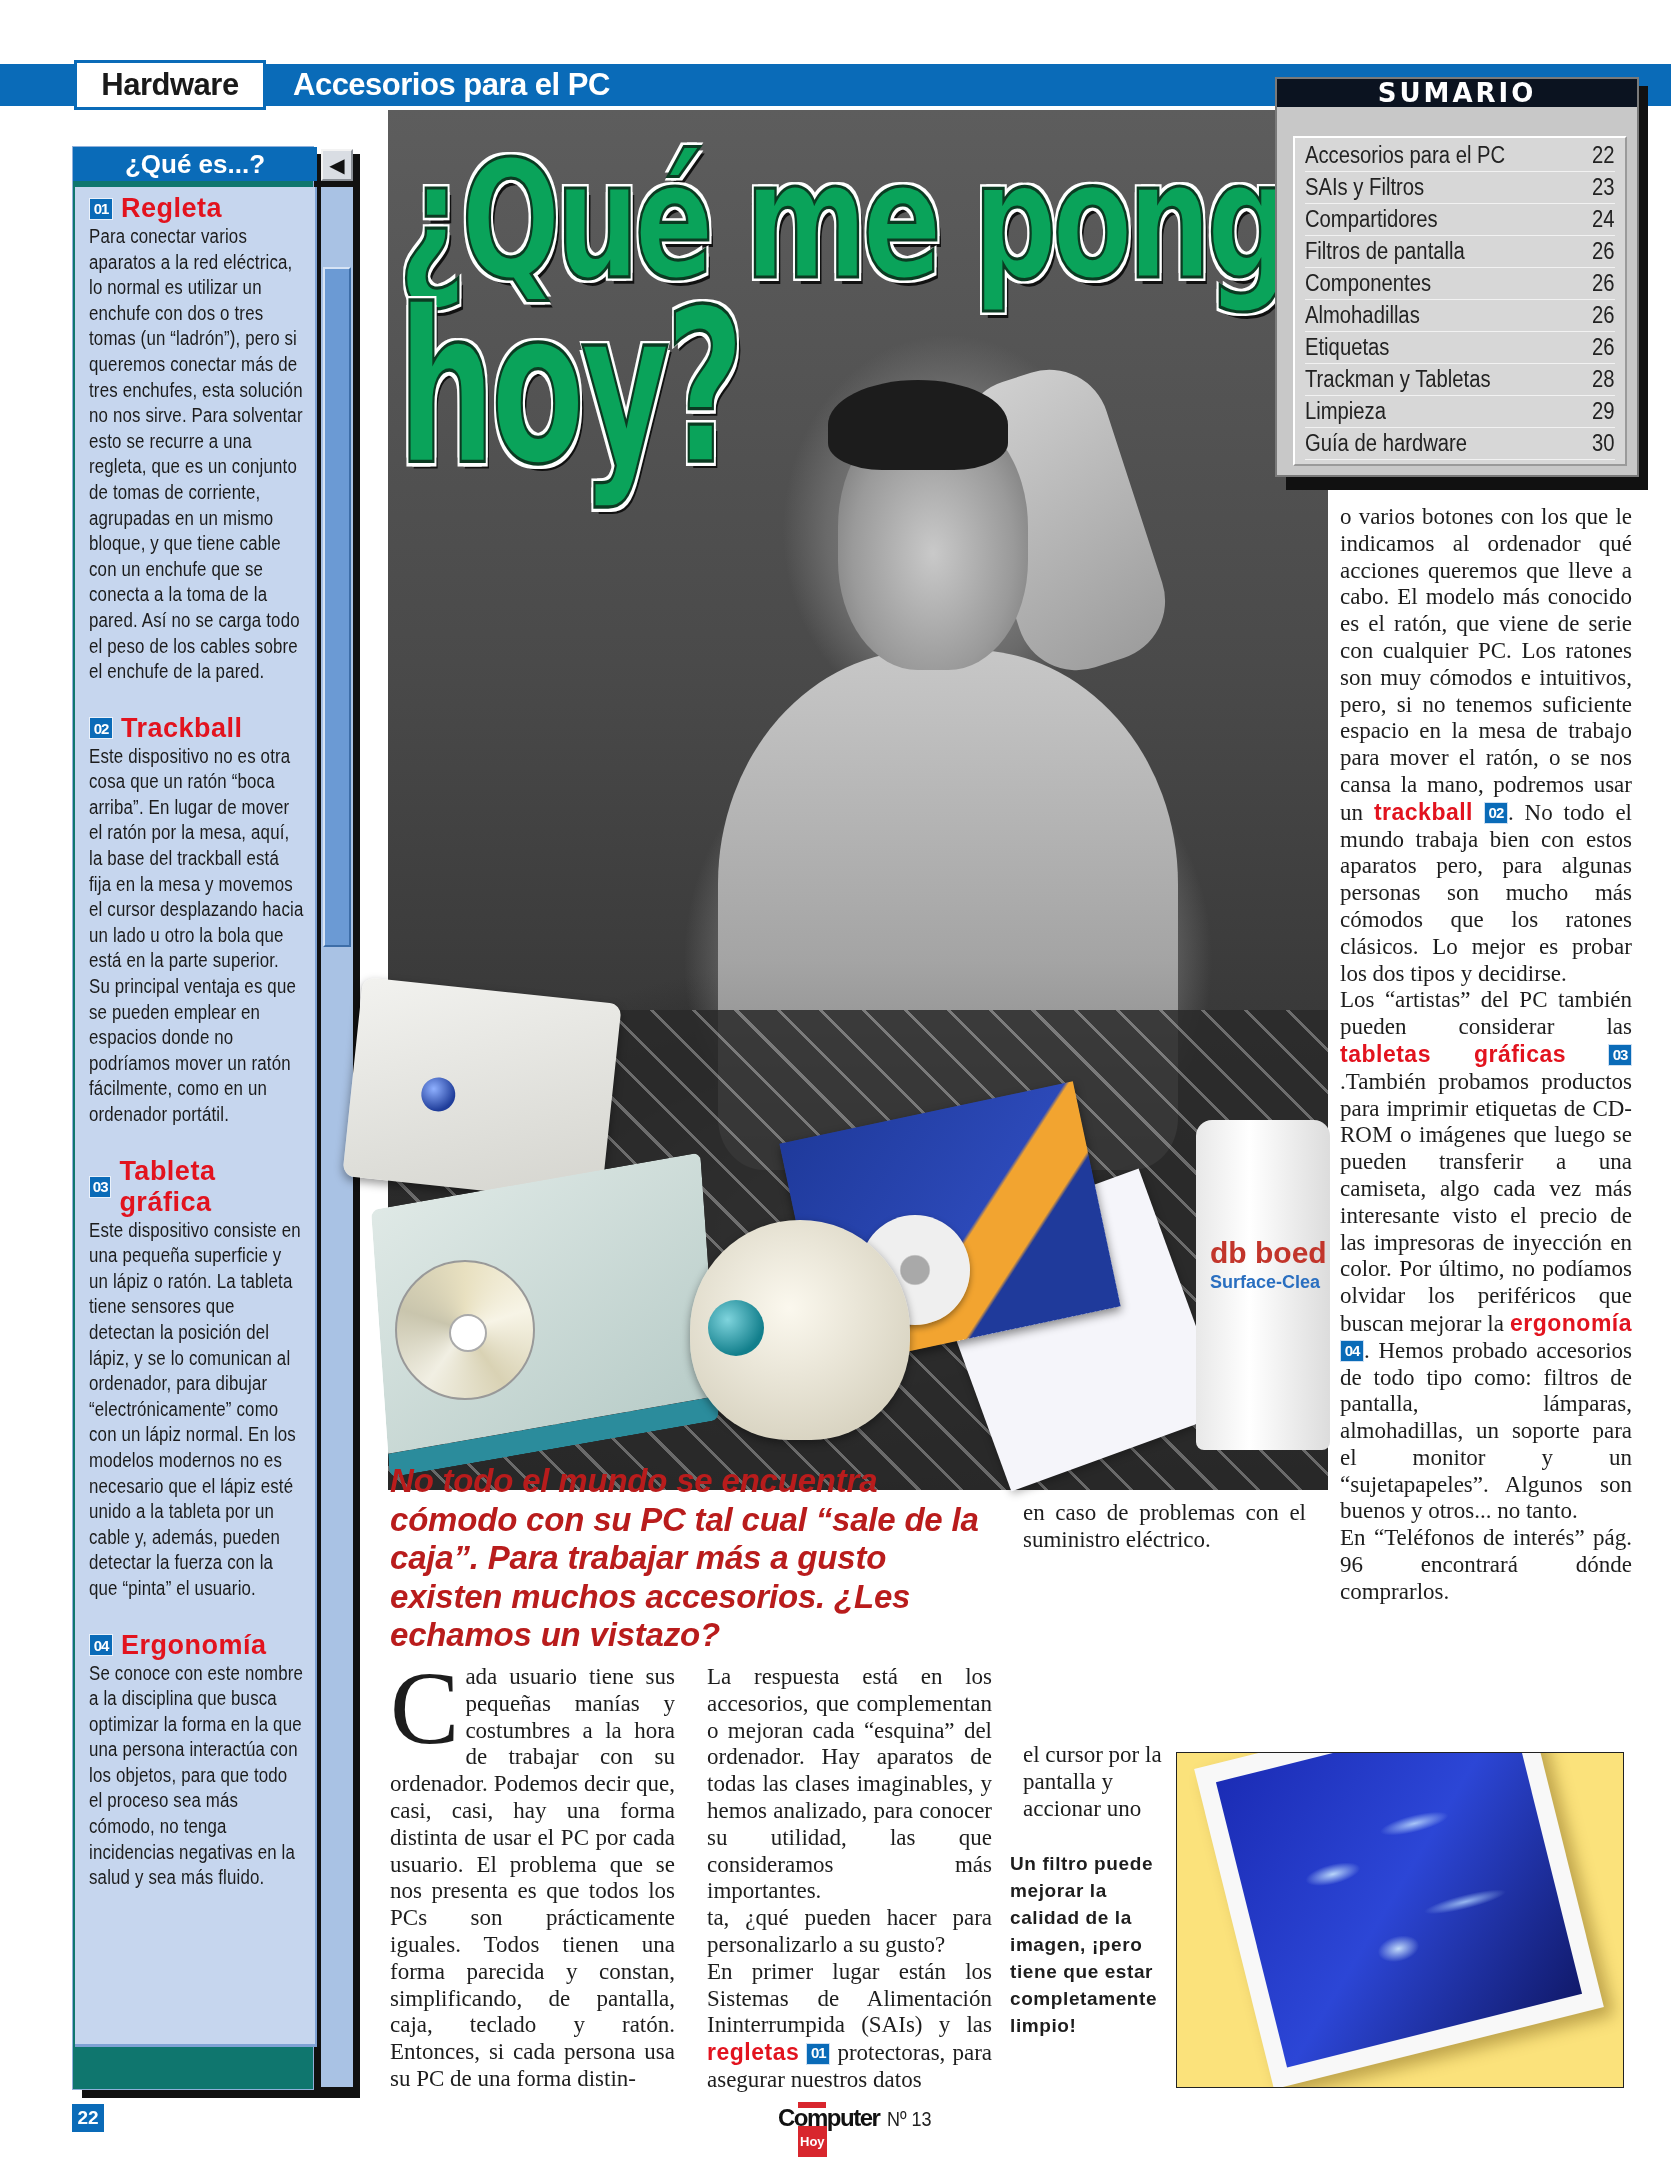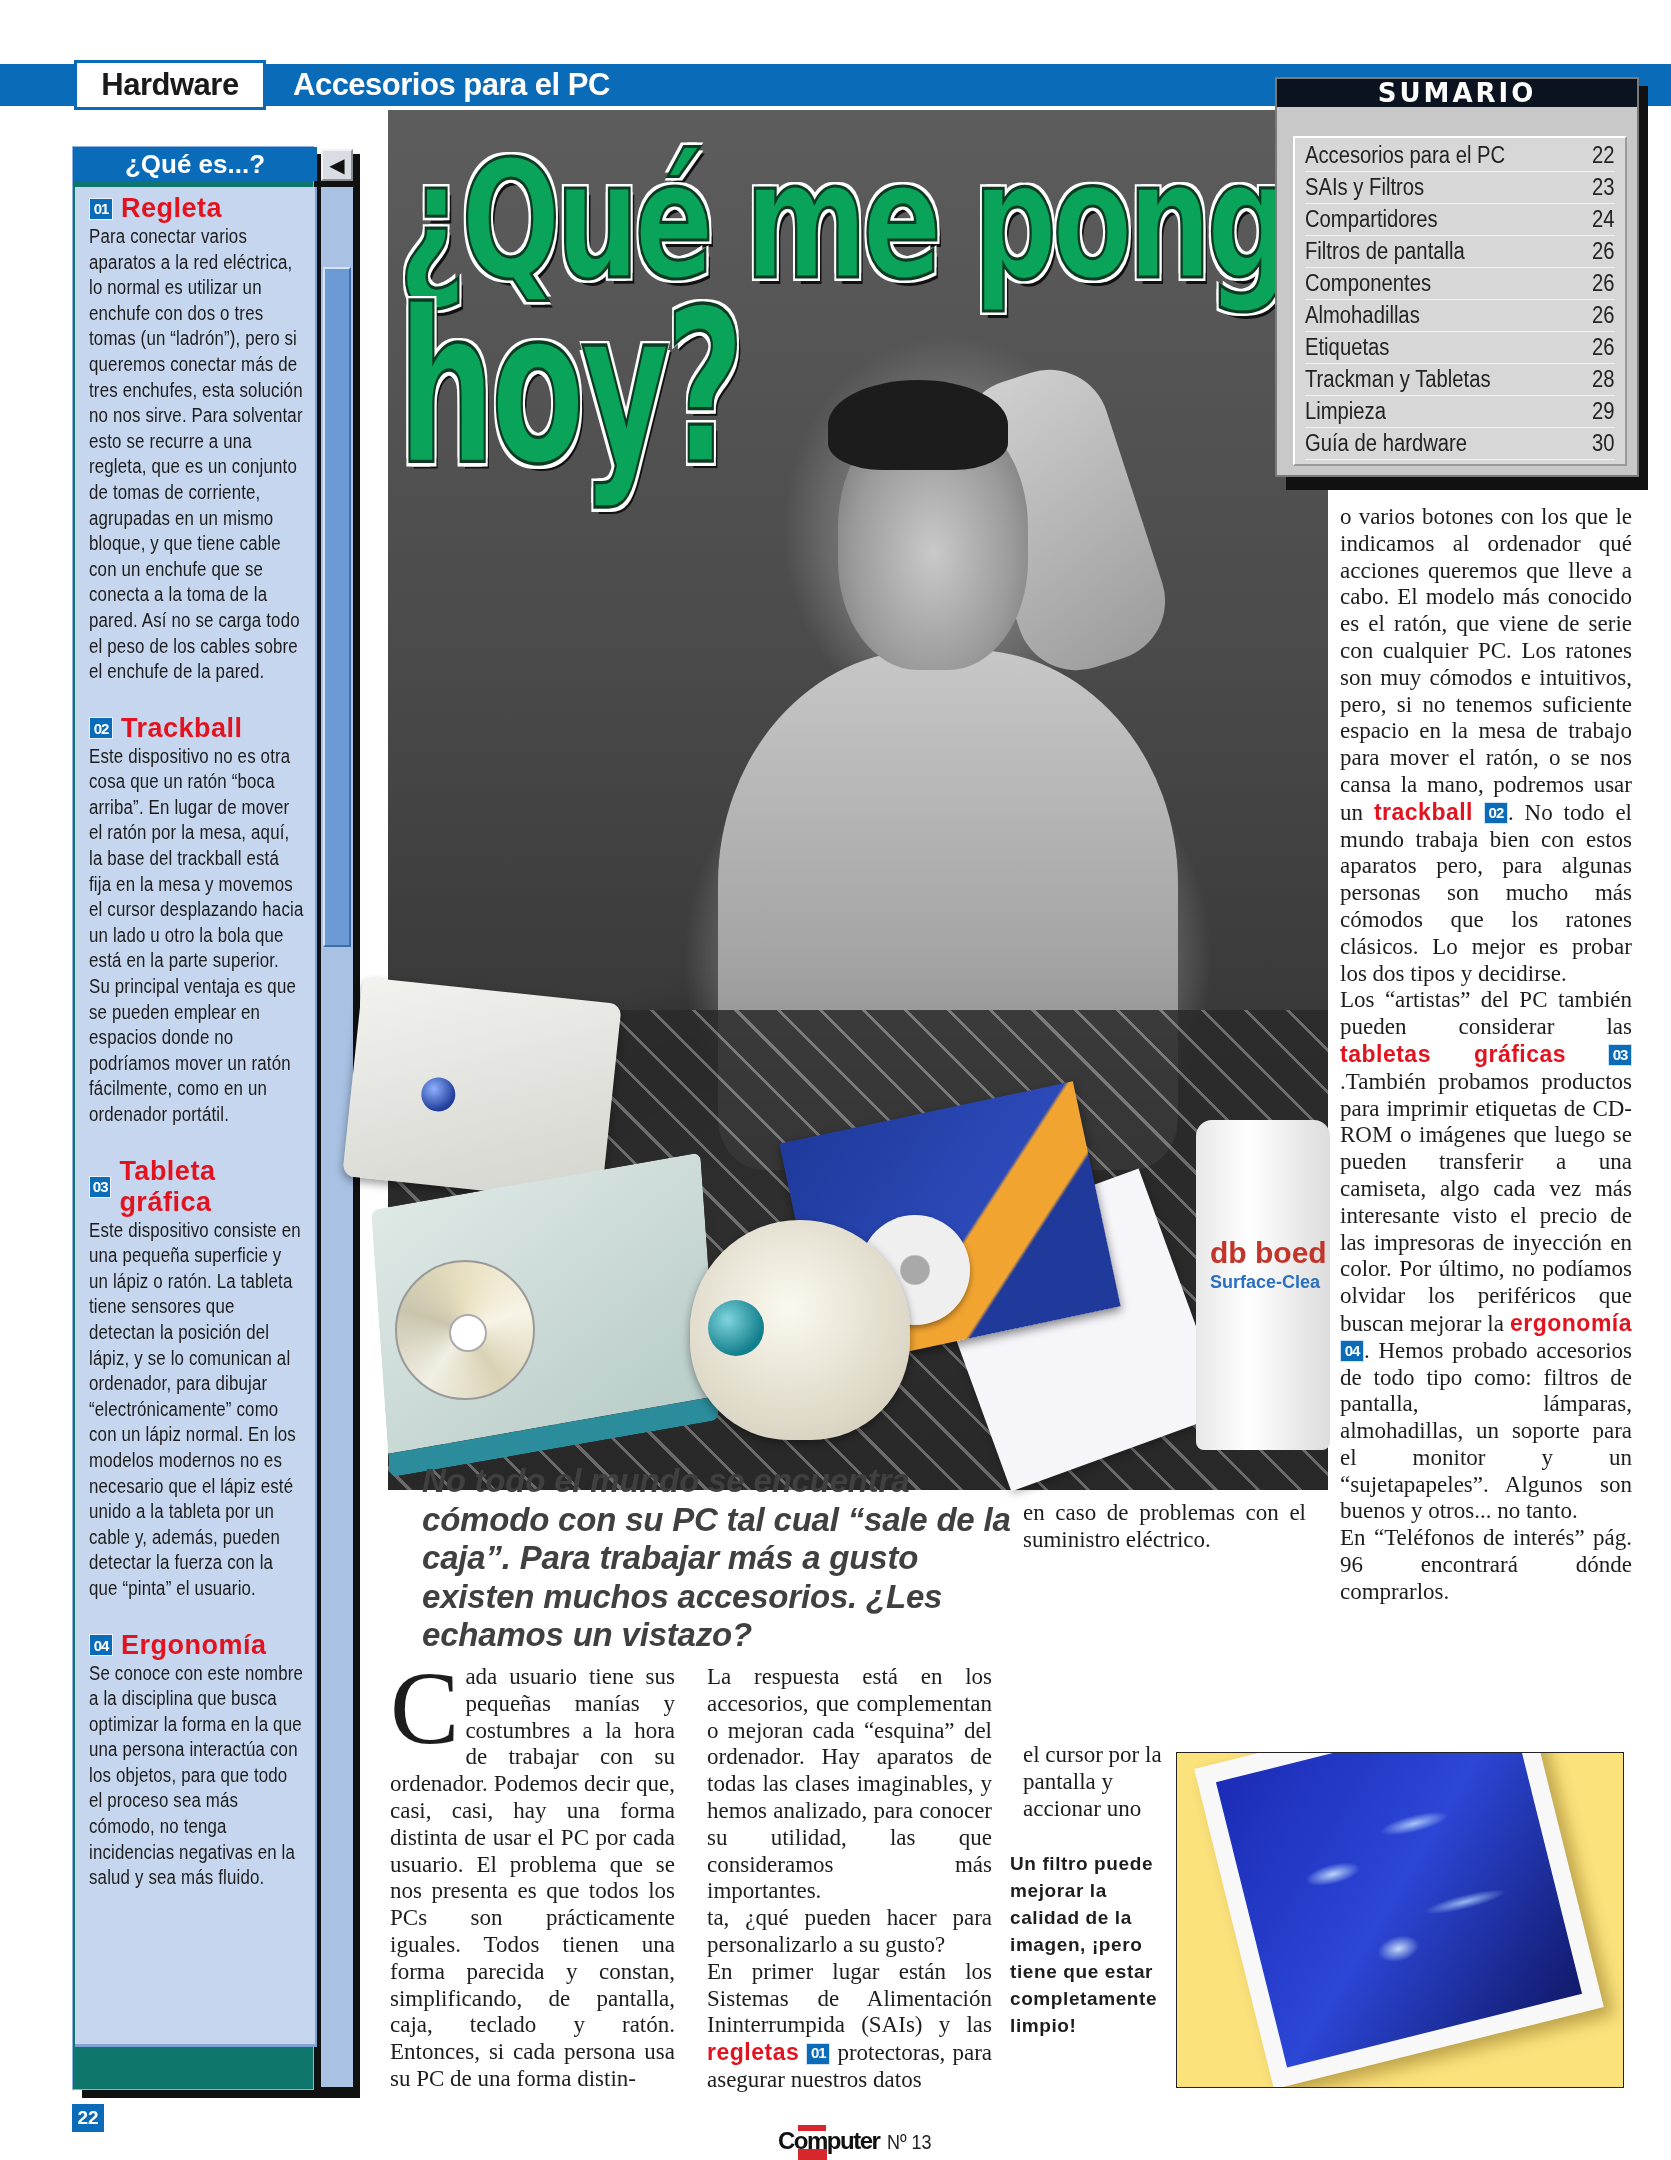--- a/index.html
+++ b/index.html
@@ -77,42 +77,42 @@
   .sumario-row span.pg { transform-origin: right center; }
 
   
   .serif { font-family: "Liberation Serif", serif; font-size: 23px; line-height: 26.8px; color: #1d1d1d; text-align: justify; }
   .kw { font-family: "Liberation Sans", sans-serif; font-weight: bold; color: #e2131e; letter-spacing: 0.5px; }
   .badge-inline { display: inline-flex; align-items: center; justify-content: center; background: #0a6bb8; color: #fff; font-family: "Liberation Sans", sans-serif; font-weight: bold; font-size: 15px; width: 24px; height: 22px; border: 1px solid #cfe0f2; vertical-align: 2px; letter-spacing: -1px; }
 
   .col-right { position: absolute; left: 1340px; top: 504px; width: 292px; }
   .col-right p { margin: 0; }
 
-  .lead { position: absolute; left: 390px; top: 1462px; width: 600px; font-family: "Liberation Sans", sans-serif; font-weight: bold; font-style: italic; font-size: 33px; line-height: 38.5px; color: #404040; letter-spacing: -0.2px; margin-left: 32px; }
+  .lead { position: absolute; left: 390px; top: 1462px; width: 600px; font-family: "Liberation Sans", sans-serif; font-weight: bold; font-style: italic; font-size: 33px; line-height: 38.5px; color: #b91c1c; letter-spacing: -0.2px; }
 
   .col-a { position: absolute; left: 390px; top: 1664px; width: 285px; }
   .dropcap { float: left; font-family: "Liberation Serif", serif; font-size: 104px; line-height: 76px; margin: 6px 6px 0 0; color: #1d1d1d; }
   .col-b { position: absolute; left: 707px; top: 1664px; width: 285px; }
   .col-c { position: absolute; left: 1023px; top: 1500px; width: 283px; }
   .col-c-narrow { position: absolute; left: 1023px; top: 1742px; width: 145px; }
 
   
   .filter-box { position: absolute; left: 1176px; top: 1752px; width: 448px; height: 336px; background: #fbe27b; border: 1px solid #222; overflow: hidden; }
   .filter-monitor { position: absolute; left: 52px; top: -30px; width: 340px; height: 330px; background: #f8f8f8; transform: rotate(-14deg); box-shadow: 8px 10px 16px rgba(120,90,20,.45); padding: 18px; }
   .filter-screen { width: 100%; height: 100%; background:
       radial-gradient(ellipse 40px 14px at 30% 40%, rgba(200,230,255,.9), transparent 70%),
       radial-gradient(ellipse 50px 12px at 60% 30%, rgba(190,220,255,.85), transparent 70%),
       radial-gradient(ellipse 30px 18px at 45% 70%, rgba(210,235,255,.9), transparent 70%),
       radial-gradient(ellipse 60px 10px at 70% 60%, rgba(180,215,255,.8), transparent 70%),
       linear-gradient(135deg, #1b2cb5, #2c46d6 50%, #111a6b); }
   .caption { position: absolute; left: 1010px; top: 1850px; width: 146px; text-align: left; font-family: "Liberation Sans", sans-serif; font-weight: bold; font-size: 19px; line-height: 27px; color: #1d1d1d; letter-spacing: 0.6px; }
 
   
   .page-num { position: absolute; left: 72px; top: 2104px; width: 32px; height: 28px; background: #0a6bb8; color: #fff; font-weight: bold; font-size: 19px; display: flex; align-items: center; justify-content: center; }
-  .footer-brand { position: absolute; left: 778px; top: 2104px; display: flex; align-items: flex-start; gap: 8px; margin-top: 23px; }
+  .footer-brand { position: absolute; left: 778px; top: 2104px; display: flex; align-items: flex-start; gap: 8px; }
   .brand-computer { position: relative; font-family: "Liberation Sans", sans-serif; font-weight: bold; font-size: 24px; color: #111; letter-spacing: -1.5px; }
   .brand-hoy { position: absolute; left: 20px; top: 22px; background: #d8262d; color: #fff; font-size: 13px; font-weight: bold; padding: 8px 2px; letter-spacing: 0; }
   .brand-hoytop { position: absolute; left: 20px; top: -2px; width: 28px; height: 6px; background: #d8262d; }
   .issue { font-size: 20px; color: #222; margin-top: 4px; transform: scaleX(0.9); transform-origin: left; }
 </style>
 </head>
 <body>
 
 <div class="header-band"></div>
 <div class="section-tag">Hardware</div>

